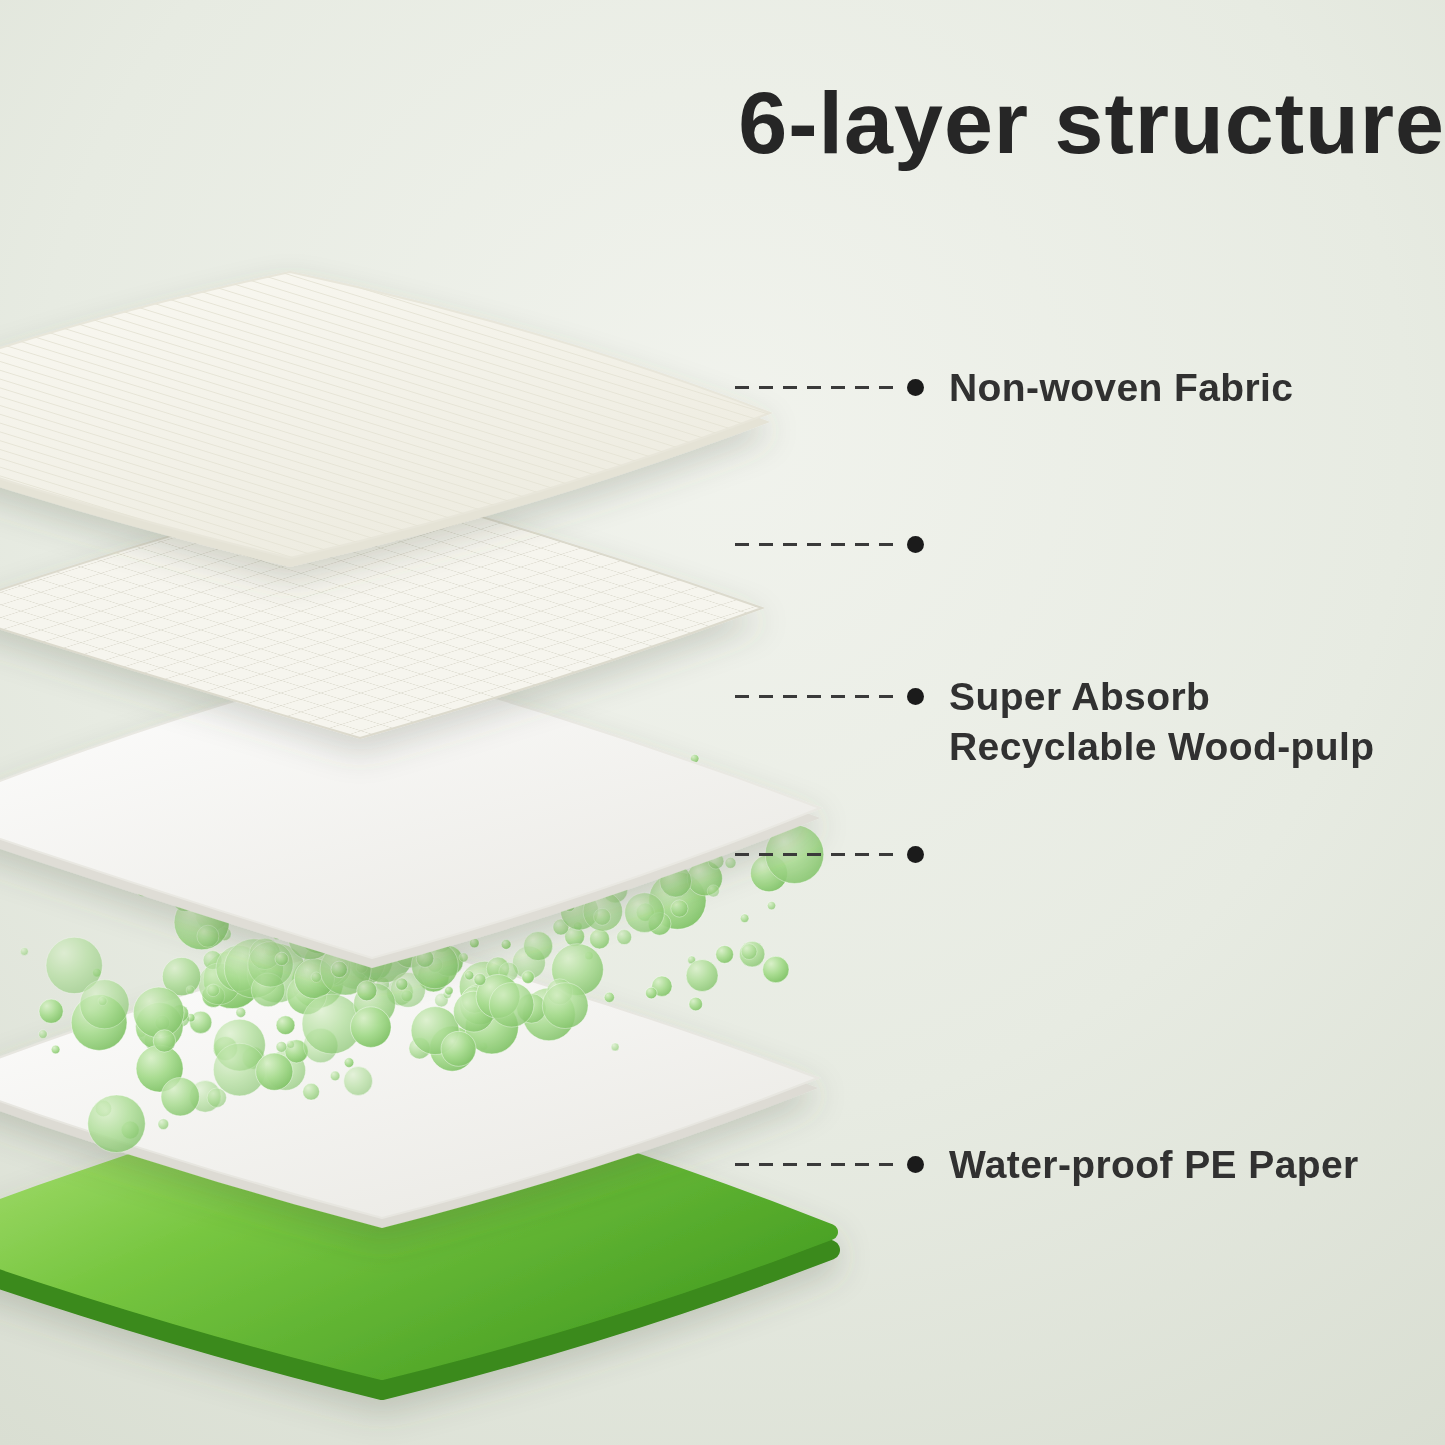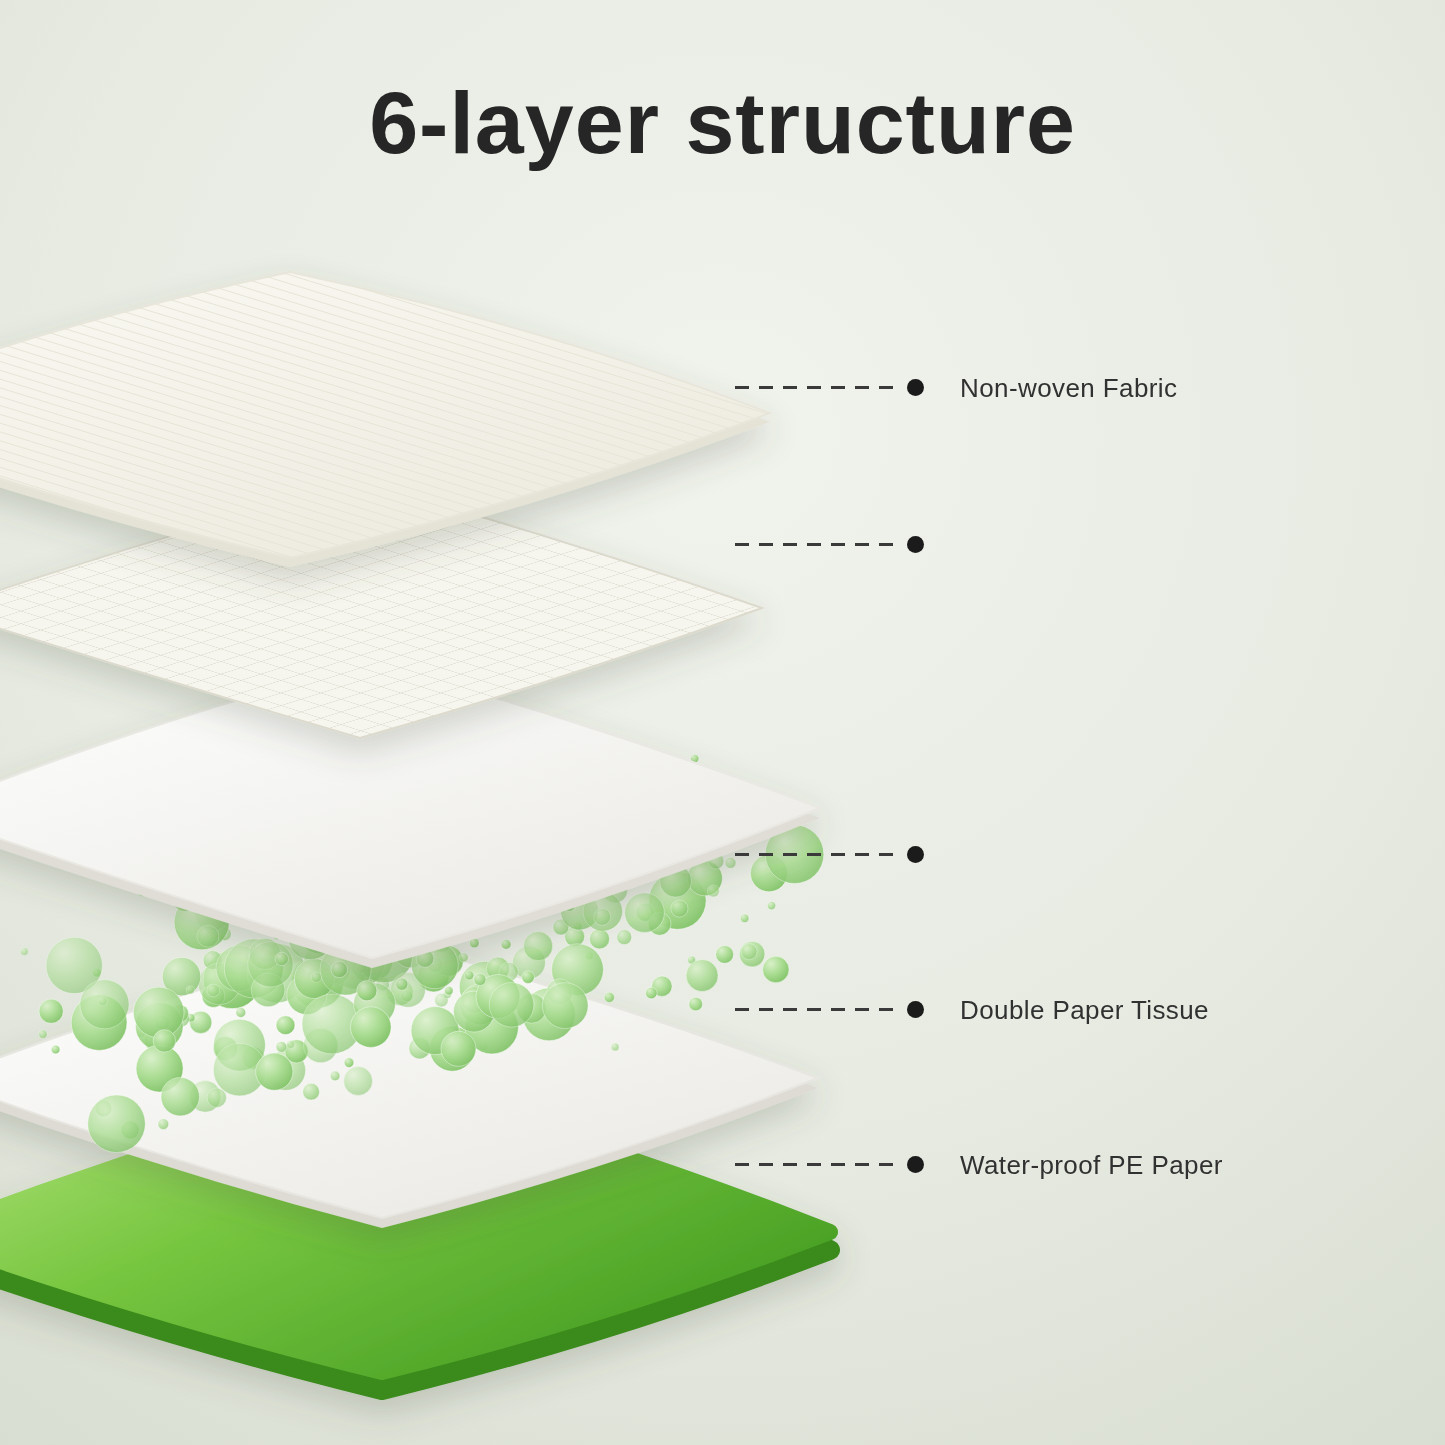--- a/index.html
+++ b/index.html
@@ -10,21 +10,21 @@
   .canvas{
     position:relative;
     width:1445px;height:1445px;
     margin:0 auto;
     overflow:hidden;
     background:radial-gradient(circle at 50% 30%, #f1f3ed 0%, #e7ebe2 55%, #d9ded2 100%);
   }
   .page-title{
     position:absolute;
     top:72px;left:0;width:100%;
-    text-align:center;
+    text-align:right;
     font-size:88px;
     font-weight:800;
     letter-spacing:1px;
     color:#262626;
   }
   .illustration{
     position:absolute;
     left:0;top:0;
     width:1445px;height:1445px;
   }
@@ -43,23 +43,23 @@
   }
   .bullet-dot{
     width:17px;height:17px;
     border-radius:50%;
     background:#1b1b1b;
     margin-left:12px;
     margin-top:16px;
     flex:0 0 auto;
   }
   .layer-label{
-    margin-left:36px;
-    font-size:26px;
-    font-weight:400;
+    margin-left:25px;
+    font-size:39px;
+    font-weight:700;
     line-height:50px;
     color:#313131;
     letter-spacing:0.4px;
     white-space:pre-line;
   }
 </style>
 </head>
 <body>
 
 <div class="canvas">
@@ -371,31 +371,32 @@
     <div class="leader-line"></div>
     <div class="bullet-dot"></div>
     <div class="layer-label">Non-woven Fabric</div>
   </div>
 
   <div class="label-row" style="top:520px">
     <div class="leader-line"></div>
     <div class="bullet-dot"></div>
   </div>
 
+  <div class="label-row" style="top:672px">
+    <div class="leader-line"></div>
+    <div class="bullet-dot"></div>
+    <div class="layer-label">Super Absorb
+Recyclable Wood-pulp</div>
+  </div>
 
   <div class="label-row" style="top:830px">
     <div class="leader-line"></div>
     <div class="bullet-dot"></div>
   </div>
 
-  <div class="label-row" style="top:985px">
-    <div class="leader-line"></div>
-    <div class="bullet-dot"></div>
-    <div class="layer-label">Double Paper Tissue</div>
-  </div>
 
   <div class="label-row" style="top:1140px">
     <div class="leader-line"></div>
     <div class="bullet-dot"></div>
     <div class="layer-label">Water-proof PE Paper</div>
   </div>
 
 </div>
 
 </body></html>

